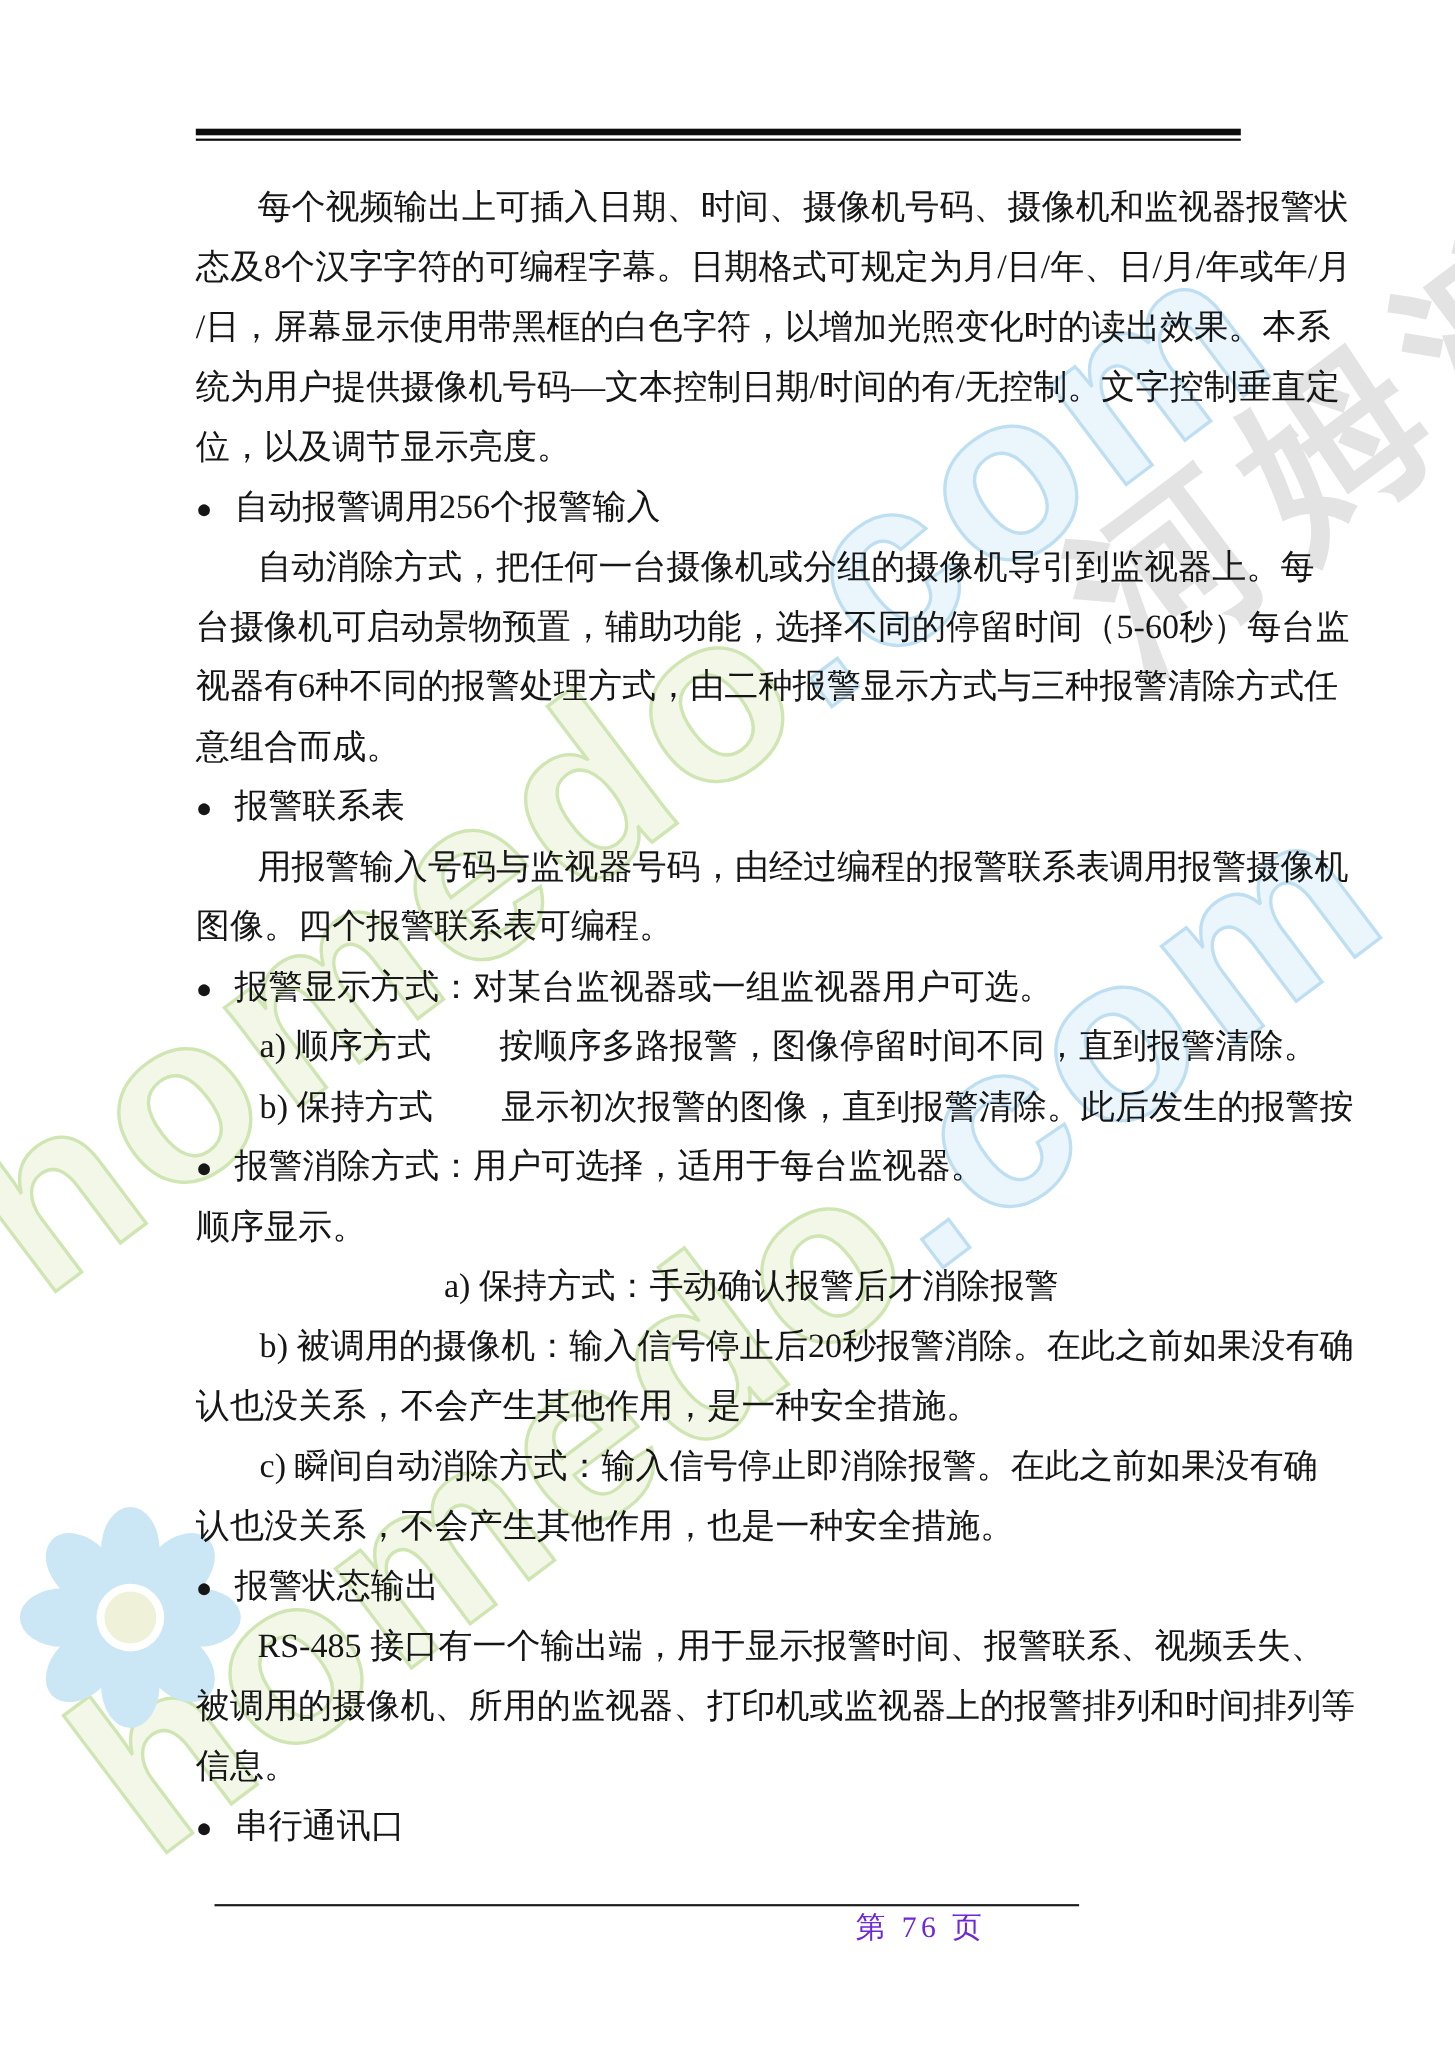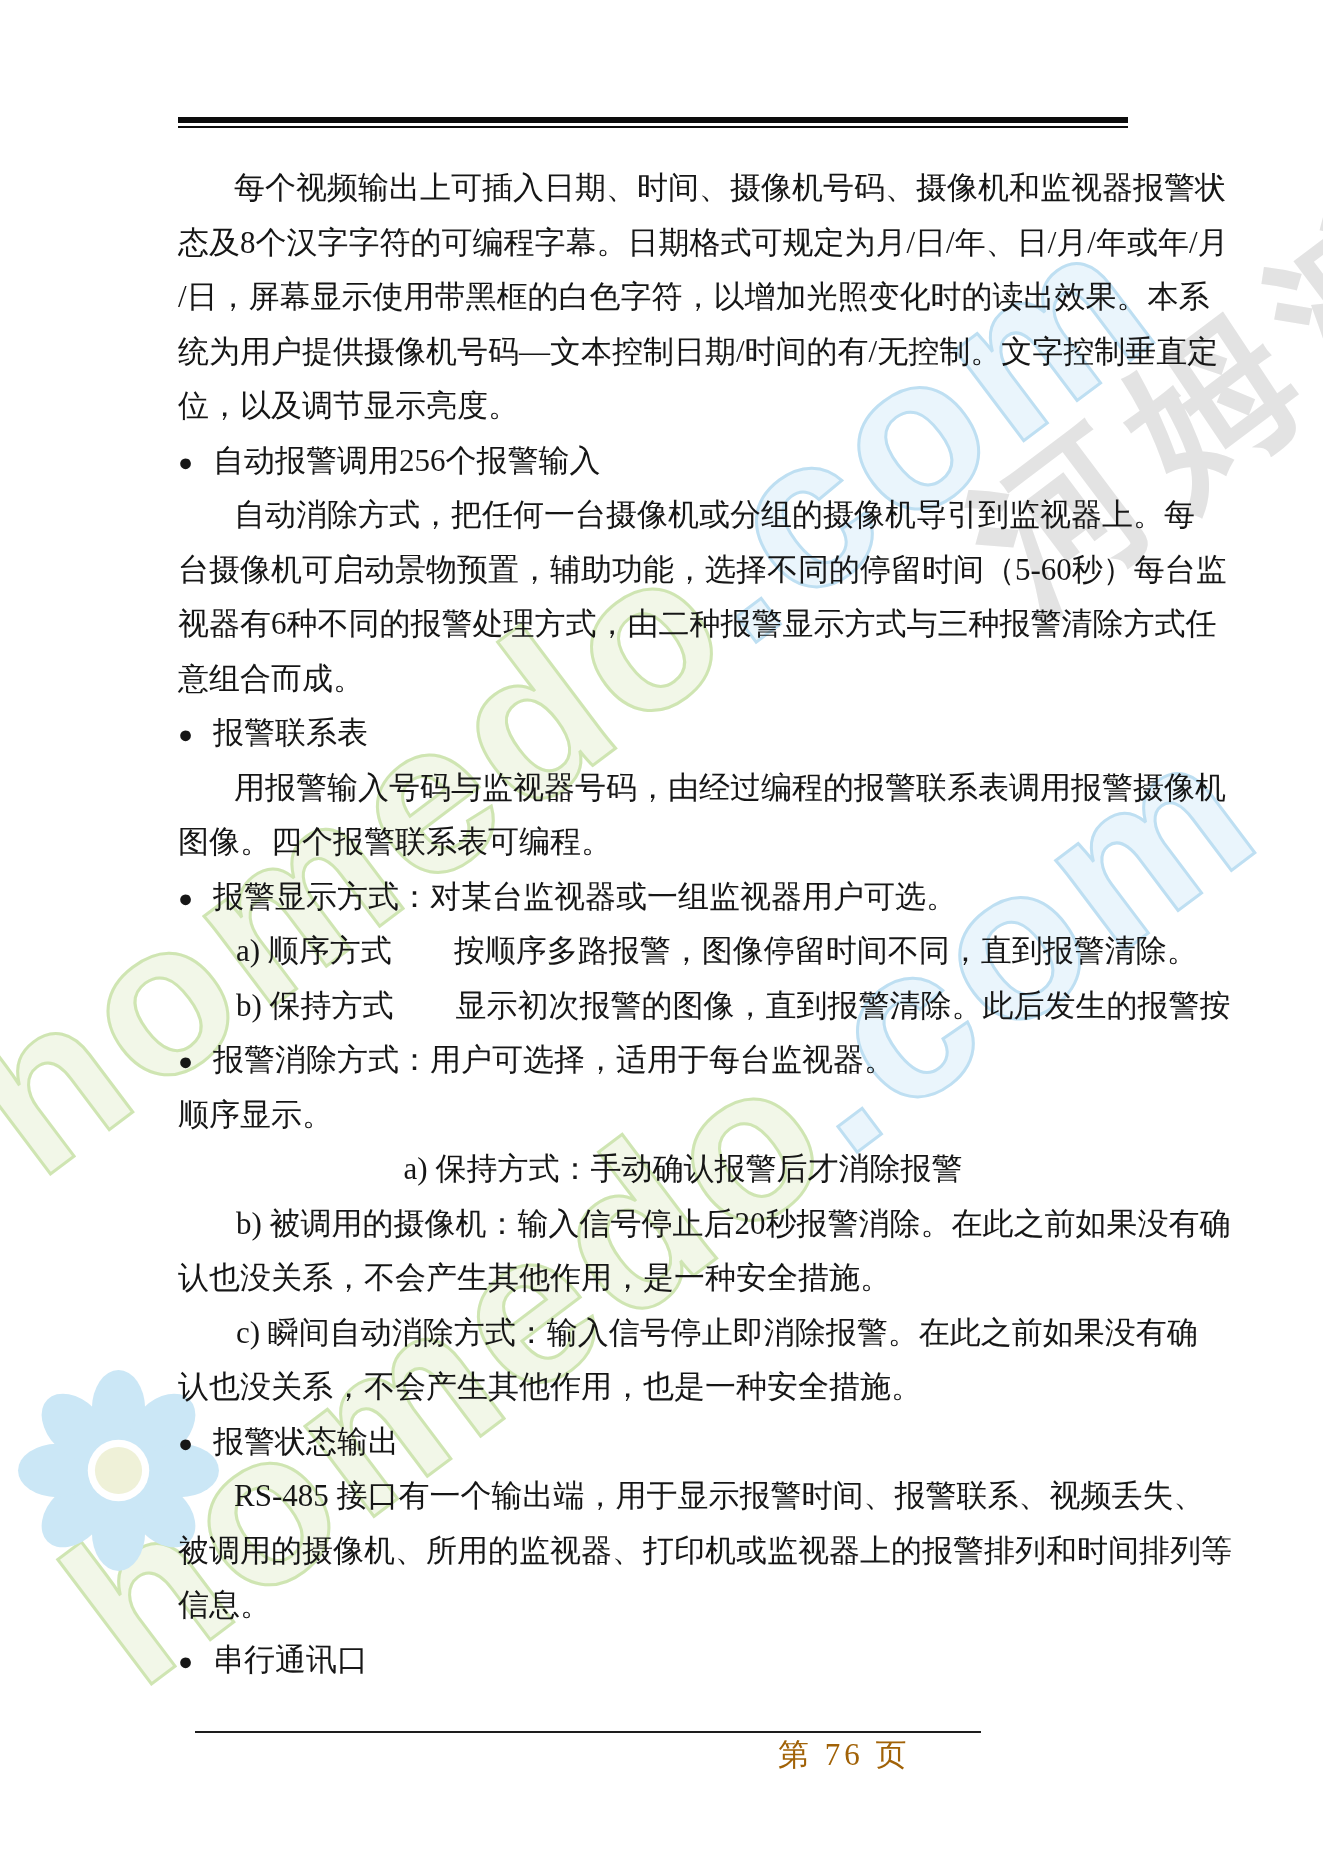--- a/index.html
+++ b/index.html
@@ -24,21 +24,21 @@
   
   .rule-top{position:absolute;left:178px;top:117px;width:950px;height:3px;
     border-top:6px solid #0c0c0c;border-bottom:2px solid #0c0c0c;z-index:2;}
   .content{position:absolute;left:178px;top:161px;width:952px;z-index:2;}
   .ln{height:54.5px;line-height:54.5px;font-size:31px;color:#161616;white-space:nowrap;}
   .ln.p1{padding-left:56px;text-align:right;}
   .ln.s{padding-left:58px;text-align:center;}
   .ln.b .bul{font-size:25px;margin-right:20px;}
   .rule-bottom{position:absolute;left:195px;top:1731px;width:786px;height:0;
     border-top:2px solid #1d1d1d;z-index:2;}
-  .page-num{position:absolute;left:778px;top:1734px;font-size:31px;color:#a16207;
+  .page-num{position:absolute;left:778px;top:1734px;font-size:27px;color:#6d28d9;
     letter-spacing:4px;z-index:2;}
 </style>
 </head>
 <body>
 
 <div class="page">
 
   <div class="wm wm-top"><span class="g">homedo</span><span class="c">.com</span></div>
   <div class="wm wm-cn">河姆渡</div>
   <div class="wm wm-bottom"><span class="g">homedo</span><span class="c">.com</span></div>

